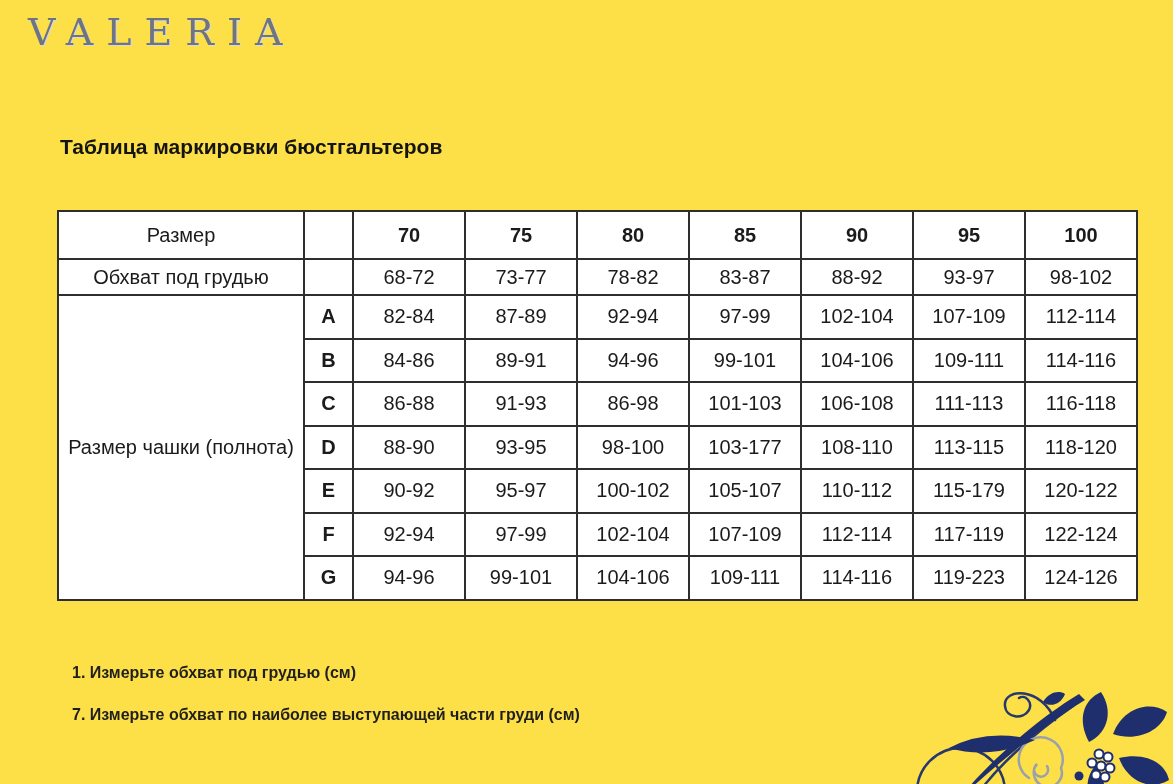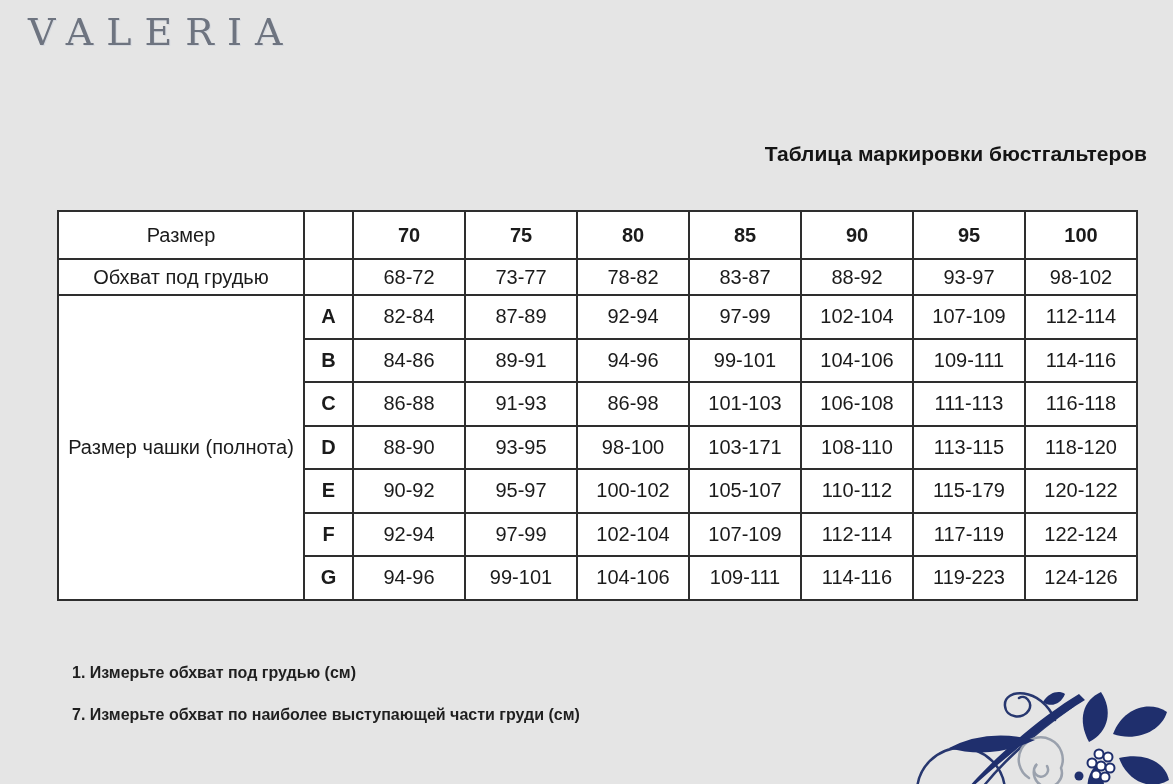--- a/index.html
+++ b/index.html
@@ -1,28 +1,28 @@
 <!DOCTYPE html>
 <html><head>
 <meta charset="utf-8">
 <style>
   html,body{margin:0;padding:0;background:#fff;}
   .page{
-    position:relative;width:1173px;height:784px;background:#e5e5e5;
+    position:relative;width:1173px;height:784px;background:#fde047;
     overflow:hidden;font-family:"Liberation Sans",sans-serif;color:#1b1b1b;
   }
   .logo{
     position:absolute;left:28px;top:10px;
     font-family:"DejaVu Serif","Liberation Serif",serif;
     font-size:38px;font-weight:400;letter-spacing:13px;color:#6e7480;
     text-shadow:1px 1px 0 #d6d9df;
   }
   .title{
     position:absolute;left:57px;top:132px;width:1080px;
-    text-align:right;font-size:21px;font-weight:700;color:#141414;margin:10px;
+    text-align:left;font-size:21px;font-weight:700;color:#141414;margin:3px;
   }
   table.size-table{
     position:absolute;left:57px;top:210px;
     border-collapse:collapse;table-layout:fixed;
   }
   table.size-table td{
     border:2px solid #2e2e2e;
     font-size:20px;line-height:1.15;color:#1b1b1b;
     text-align:center;vertical-align:middle;
     padding:0;box-sizing:border-box;background:#ffffff;
@@ -114,21 +114,21 @@
         <td>101-103</td>
         <td>106-108</td>
         <td>111-113</td>
         <td>116-118</td>
       </tr>
       <tr class="cup">
         <td class="lav">D</td>
         <td>88-90</td>
         <td>93-95</td>
         <td>98-100</td>
-        <td>103-171</td>
+        <td>103-177</td>
         <td>108-110</td>
         <td>113-115</td>
         <td>118-120</td>
       </tr>
       <tr class="cup">
         <td class="lav">E</td>
         <td>90-92</td>
         <td>95-97</td>
         <td>100-102</td>
         <td>105-107</td>

